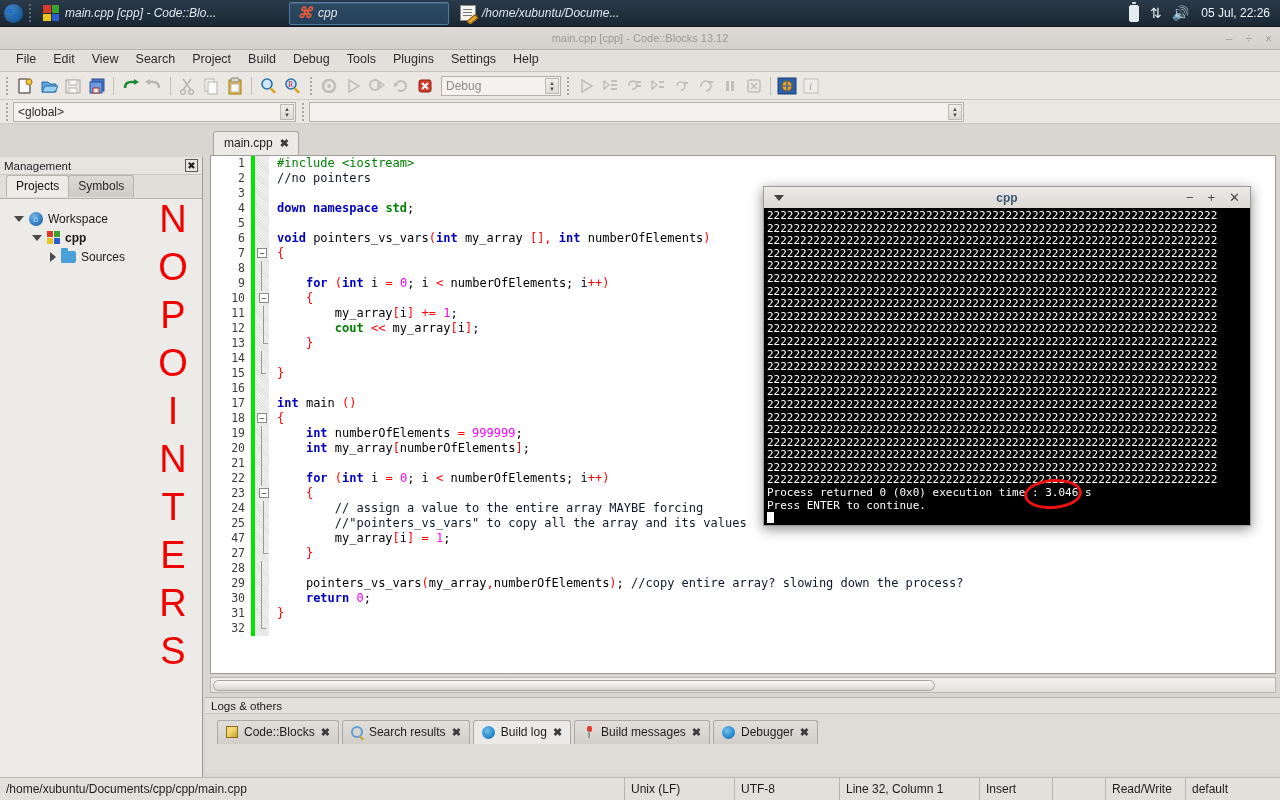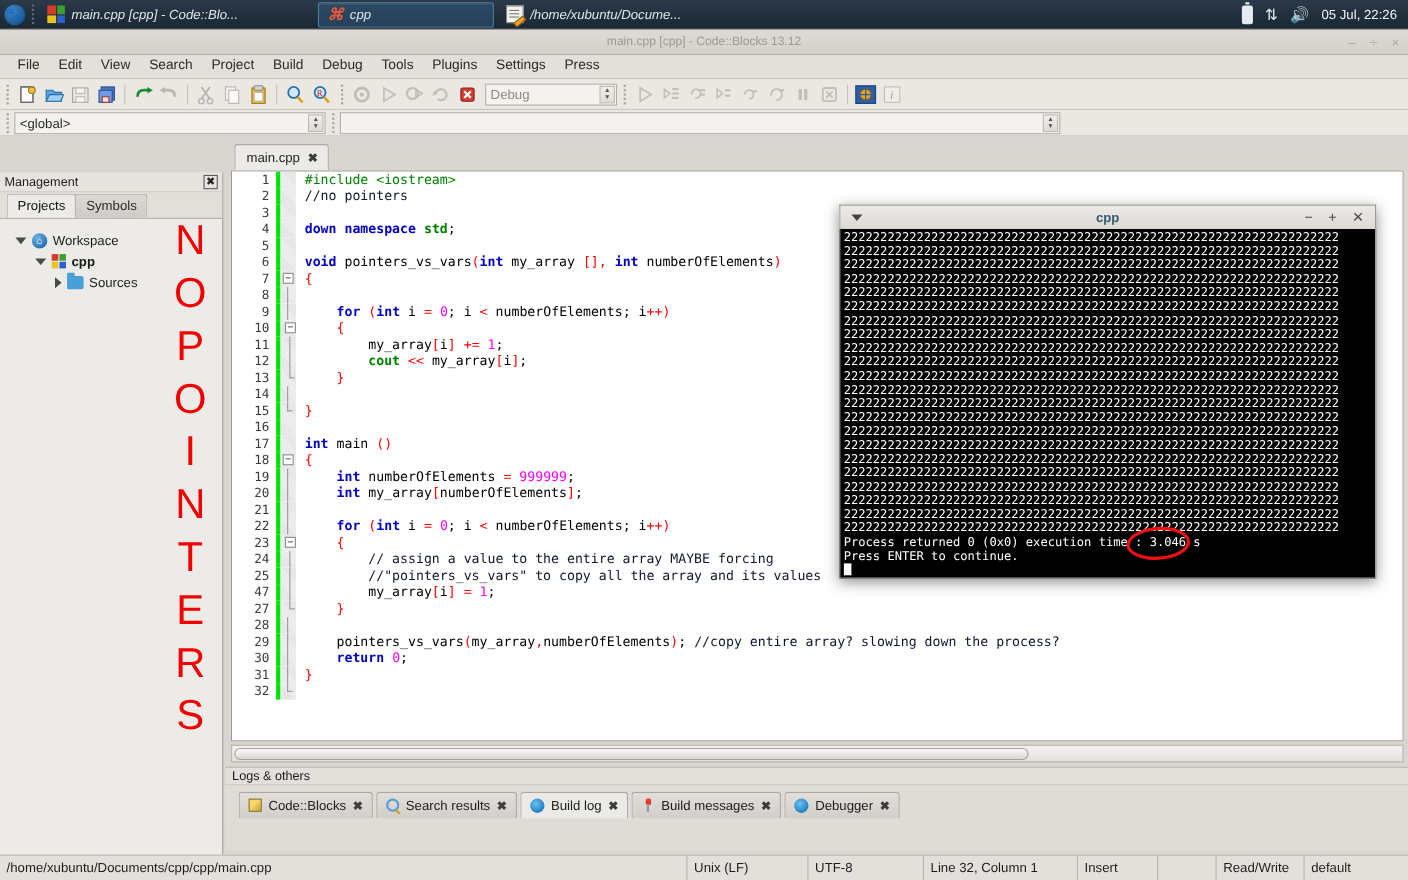--- a/index.html
+++ b/index.html
@@ -95,21 +95,21 @@
 
   
   #body { position: absolute; left: 0; top: 102px; width: 1280px; height: 648px; }
 
   
   #mgmt { position: absolute; left: 0; top: 28px; width: 203px; height: 644px; background: #edebe8; border-right: 1px solid #9f9b96; }
   #mgmt-hdr { height: 18px; background: #e7e4e0; border-bottom:1px solid #c9c5c0; display:flex; align-items:center; padding: 0 4px; }
   #mgmt-hdr .t { font-size: 11.5px; color: #1e1e1e; font-weight: normal; }
   #mgmt-hdr .x { margin-left:auto; font-size:10px; color:#222; border:1px solid #5b5b5b; width:13px;height:13px;
      display:flex;align-items:center;justify-content:center; line-height:1; }
-  .tabs-row { height: 24px; display: flex; align-items: center; padding-left: 6px; background:#e2dfdb; border-bottom:1px solid #b6b2ac;}
+  .tabs-row { height: 24px; display: flex; align-items: flex-start; padding-left: 6px; background:#e2dfdb; border-bottom:1px solid #b6b2ac;}
   .ptab { font-size: 12px; padding: 3px 9px 4px 9px; border: 1px solid #b6b2ac; border-bottom: none;
      border-radius: 3px 3px 0 0; background: linear-gradient(to bottom,#dcd8d3,#cfcbc6); color:#2a2a2a; margin-right:-1px; }
   .ptab.active { background: #edebe8; color: #111; position: relative; z-index: 2; }
   #tree { padding: 10px 0 0 10px; font-size: 12px; color: #1b1b1b; }
   .trow { display: flex; align-items: center; gap: 5px; height: 19px; }
   .arrow-d { width:0;height:0;border-left:5px solid transparent;border-right:5px solid transparent;border-top:6px solid #4a4a4a;}
   .arrow-r { width:0;height:0;border-top:5px solid transparent;border-bottom:5px solid transparent;border-left:6px solid #4a4a4a;}
   .ws-icon { width:14px;height:14px;border-radius:50%;background:radial-gradient(circle at 35% 30%,#6fb4e8,#2a74b8 70%,#1a5186);
      display:flex;align-items:center;justify-content:center;color:#fff;font-size:9px;}
   .cb-icon-sm { width:13px;height:13px;display:grid;grid-template-columns:1fr 1fr;grid-template-rows:1fr 1fr;gap:1px;flex:none;}
@@ -258,21 +258,21 @@
     <span class="mi">File</span>
     <span class="mi">Edit</span>
     <span class="mi">View</span>
     <span class="mi">Search</span>
     <span class="mi">Project</span>
     <span class="mi">Build</span>
     <span class="mi">Debug</span>
     <span class="mi">Tools</span>
     <span class="mi">Plugins</span>
     <span class="mi">Settings</span>
-    <span class="mi">Press</span>
+    <span class="mi">Help</span>
   </div>
 
   <div class="tbar-row" id="tbar1">
     <span class="grip">
         <i></i>
         <i></i>
         <i></i>
         <i></i>
         <i></i>
       </span>

